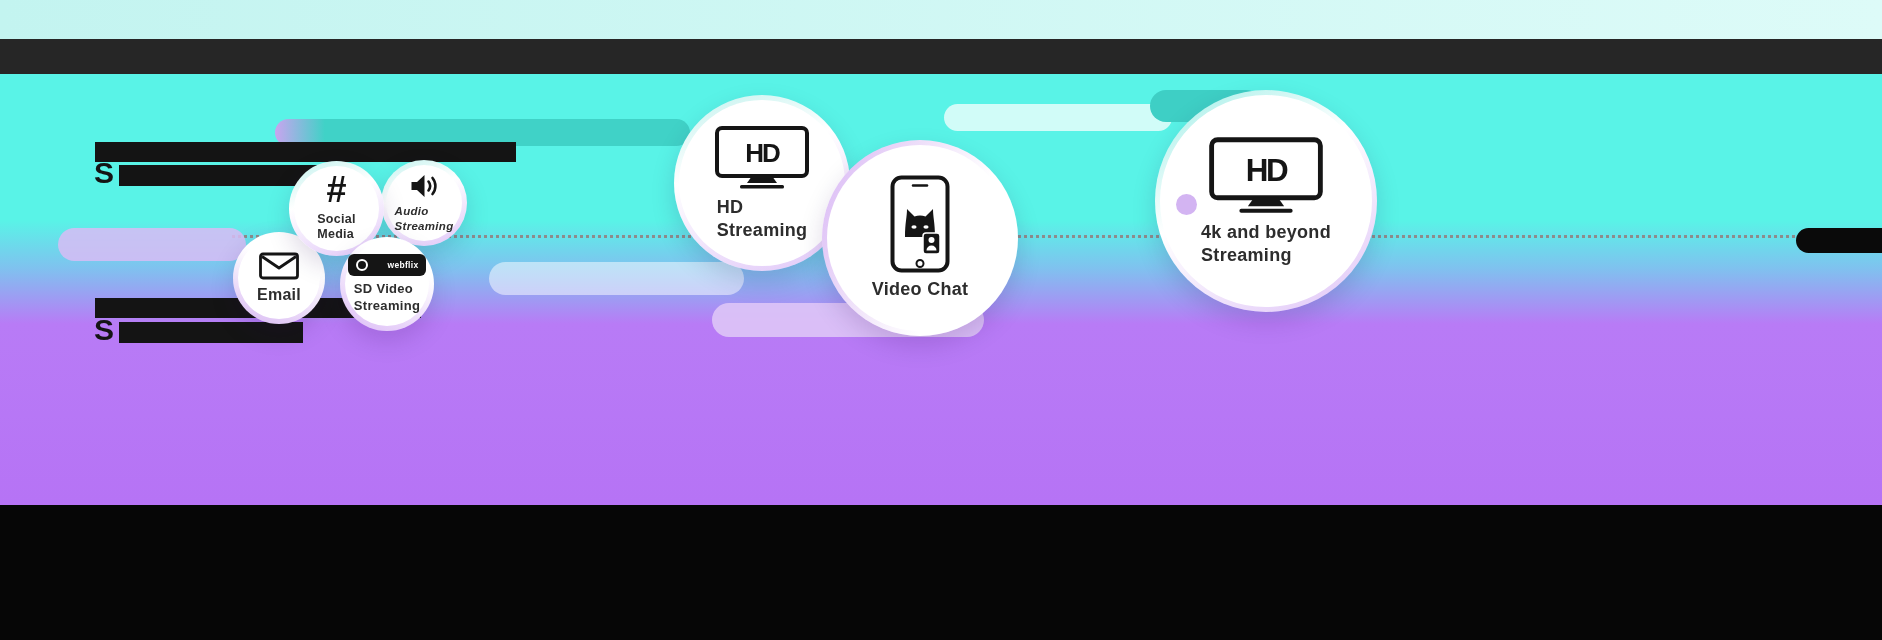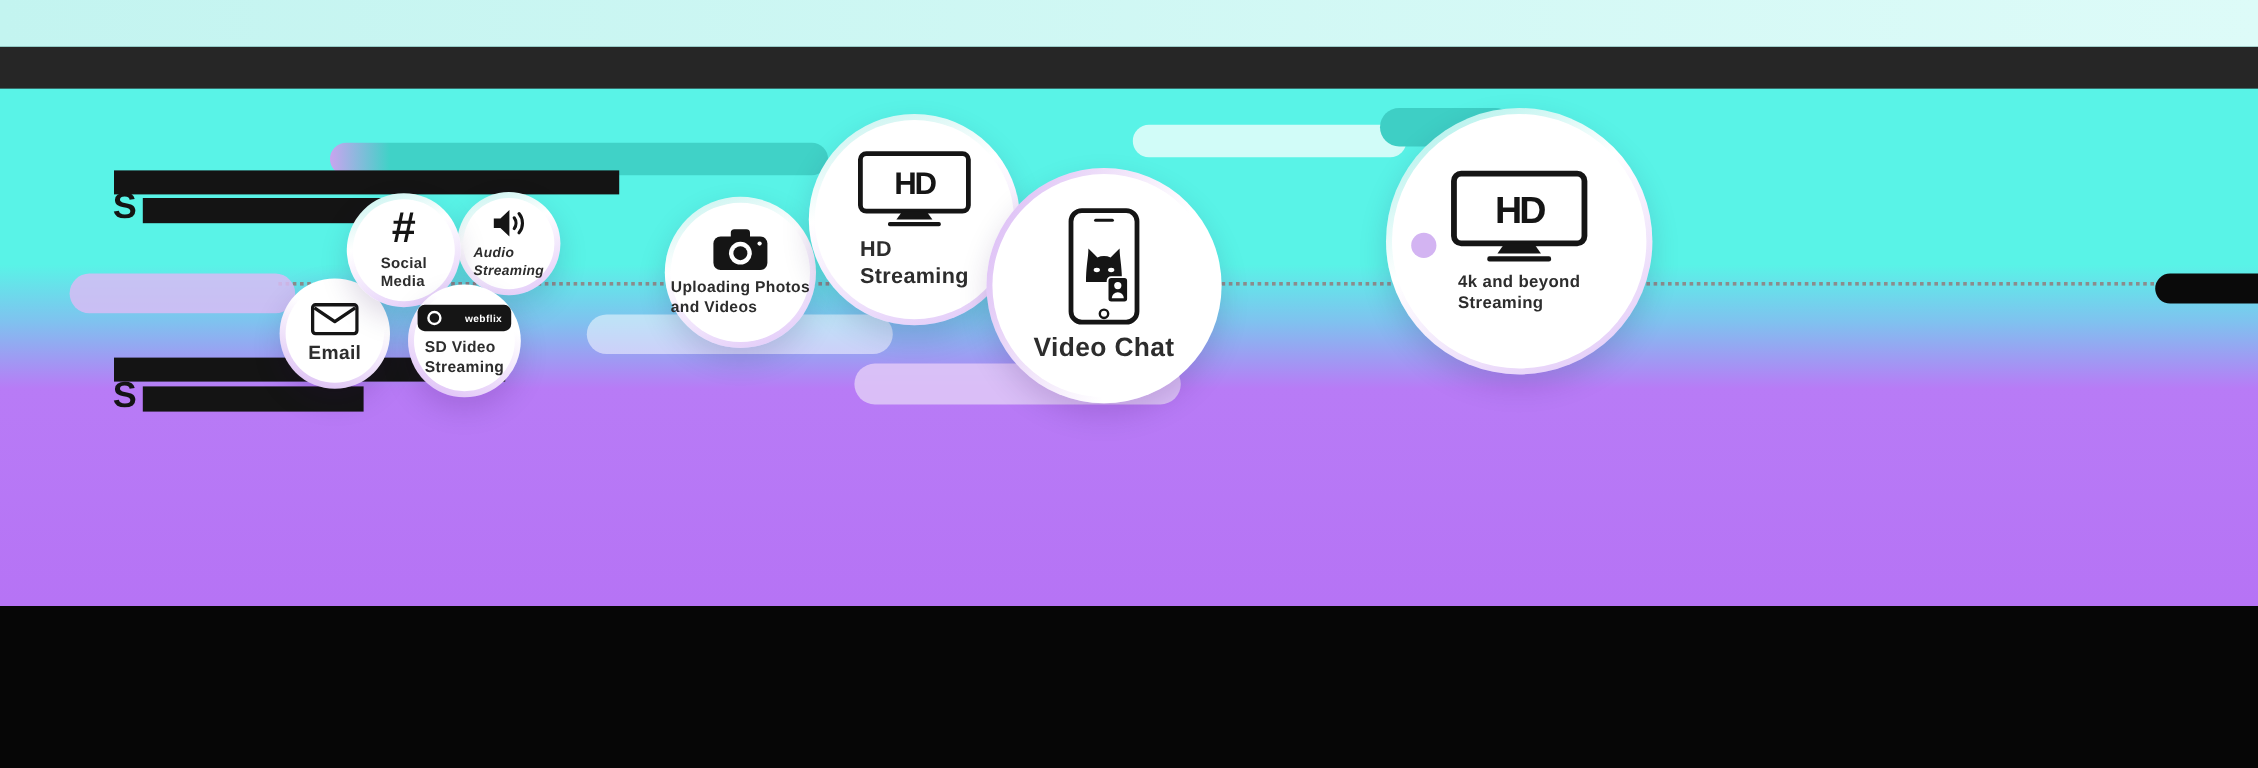--- a/index.html
+++ b/index.html
@@ -66,22 +66,22 @@
     background:linear-gradient(115deg,#d8b6f5 0%,#eedff9 35%,#ffffff 65%);}
   .b-fourk {left:1155px;top:90px;width:222px;height:222px;z-index:5;
     background:linear-gradient(150deg,#9feee7 0%,#ffffff 42%,#dfc4f7 100%);}
 
   .fs-email {font-size:16px;}
   .fs-social{font-size:12.5px;}
   .fs-audio {font-size:11.5px;font-style:italic;}
   .fs-sd    {font-size:13px;}
   .fs-upload{font-size:13px;}
   .fs-hd    {font-size:18px;}
-  .fs-video {font-size:22px;}
-  .fs-fourk {font-size:14px;}
+  .fs-video {font-size:18px;}
+  .fs-fourk {font-size:18px;}
 
   .hash-glyph{font-size:36px;font-weight:800;color:#151515;line-height:.9;}
 
   .webflix{background:#151515;color:#fff;border-radius:6px;padding:5px 8px;
     display:flex;align-items:center;gap:20px;font-size:8.5px;font-weight:700;letter-spacing:.3px;}
   .webflix .ring{width:8px;height:8px;border:2px solid #fff;border-radius:50%;display:inline-block;}
 
   .icon{display:flex;align-items:center;justify-content:center;}
 </style>
 </head>
@@ -151,35 +151,20 @@
     <div class="inner">
       <span class="icon webflix">
         <span class="ring"></span>
         <span>webflix</span>
       </span>
       <span class="label fs-sd">SD Video
 Streaming</span>
     </div>
   </div>
 
-  <div class="bubble b-upload">
-    <div class="inner">
-      <span class="icon">
-        <svg width="46" height="36" viewBox="0 0 46 36">
-          <rect x="0.5" y="7" width="45" height="28" rx="6" fill="#151515"></rect>
-          <rect x="15" y="1" width="16" height="10" rx="3" fill="#151515"></rect>
-          <circle cx="23" cy="21" r="9.5" fill="#ffffff"></circle>
-          <circle cx="23" cy="21" r="5.8" fill="#151515"></circle>
-          <circle cx="39" cy="13" r="1.8" fill="#ffffff"></circle>
-        </svg>
-      </span>
-      <span class="label fs-upload">Uploading Photos
-and Videos</span>
-    </div>
-  </div>
 
   <div class="bubble b-hd">
     <div class="inner">
       <span class="icon">
         <svg width="96" height="66" viewBox="0 0 96 66">
           <rect x="3" y="3" width="90" height="48" rx="5" fill="#ffffff" stroke="#151515" stroke-width="4"></rect>
           <text x="48" y="37" font-size="26" font-weight="800" letter-spacing="-2" text-anchor="middle" fill="#151515" font-family="&quot;Liberation Sans&quot;,sans-serif">HD</text>
           <path d="M38 51 h20 l5 7 h-30 z" fill="#151515"></path>
           <rect x="26" y="60" width="44" height="3.5" rx="1.5" fill="#151515"></rect>
         </svg>

